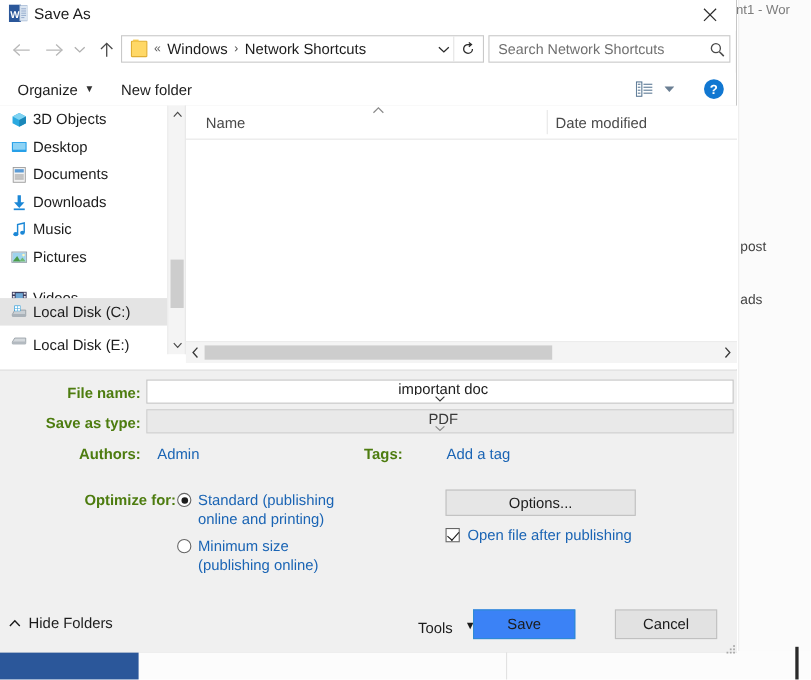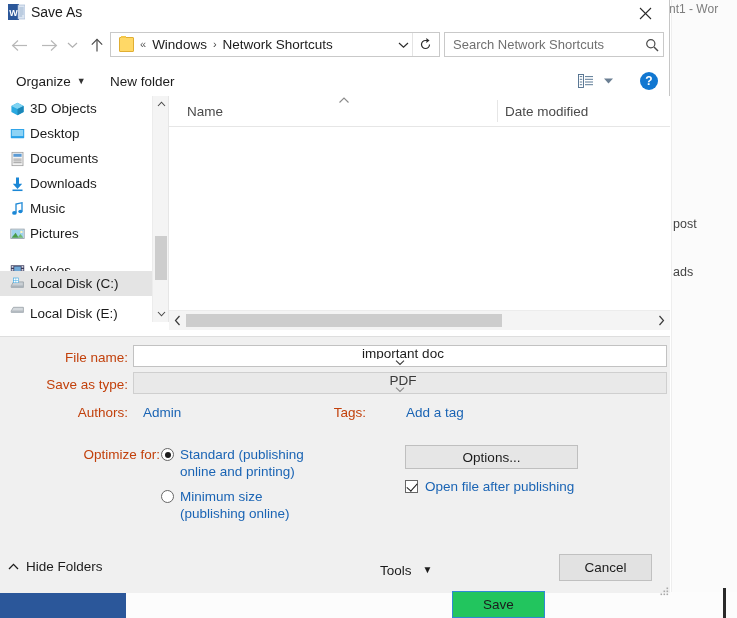--- a/index.html
+++ b/index.html
@@ -248,22 +248,22 @@
     position:absolute; left:17px; top:3px; width:316px; height:13px;
     background:#cdcdcd;
   }
 
   
   .formpanel {
     position:absolute; left:0; top:336px; width:670px; height:211px;
     background:#f0f0f0; border-top:1px solid #dedede;
   }
   .form-label {
-    position:absolute; font-size:13.5px; color:#c2410c;
-    text-align:right; white-space:nowrap;
+    position:absolute; font-size:13.5px; color:#4d7c0f;
+    text-align:right; white-space:nowrap;font-weight:bold;
   }
   .lbl-filename { left:20px; top:350px; width:108px; }
   .lbl-savetype { left:20px; top:377px; width:108px; }
   .lbl-authors  { left:20px; top:405px; width:108px; }
   .lbl-tags     { left:300px; top:405px; width:66px; text-align:right; }
   .lbl-optimize { left:20px; top:447px; width:140px; }
 
   .combo {
     position:absolute; box-sizing:border-box; height:22px;
     border:1px solid #c2c2c2; display:flex; align-items:center;flex-direction:column;
@@ -348,21 +348,21 @@
     display:flex; align-items:center;
     font-size:13.5px; color:#1c1c1c;
   }
   .tools-caret { margin-left:11px; font-size:10px; color:#1c1c1c; line-height:1; }
   .btn {
     position:absolute; top:554px; height:27px; box-sizing:border-box;
     display:flex; align-items:center; justify-content:center;
     font-size:13.5px; color:#1c1c1c;
   }
   .btn-save {
-    left:452px; width:93px; background:#22c55e; border:1px solid #2f8ad4;margin-top:37px;
+    left:430px; width:93px; background:#3b82f6; border:1px solid #2f8ad4;
   }
   .btn-cancel {
     left:559px; width:93px; background:#e2e2e2; border:1px solid #c0c0c0;
   }
   .resize-grip {
     position:absolute; left:660px; top:582px; width:9px; height:9px;
   }
 </style>
 </head>
 <body>

